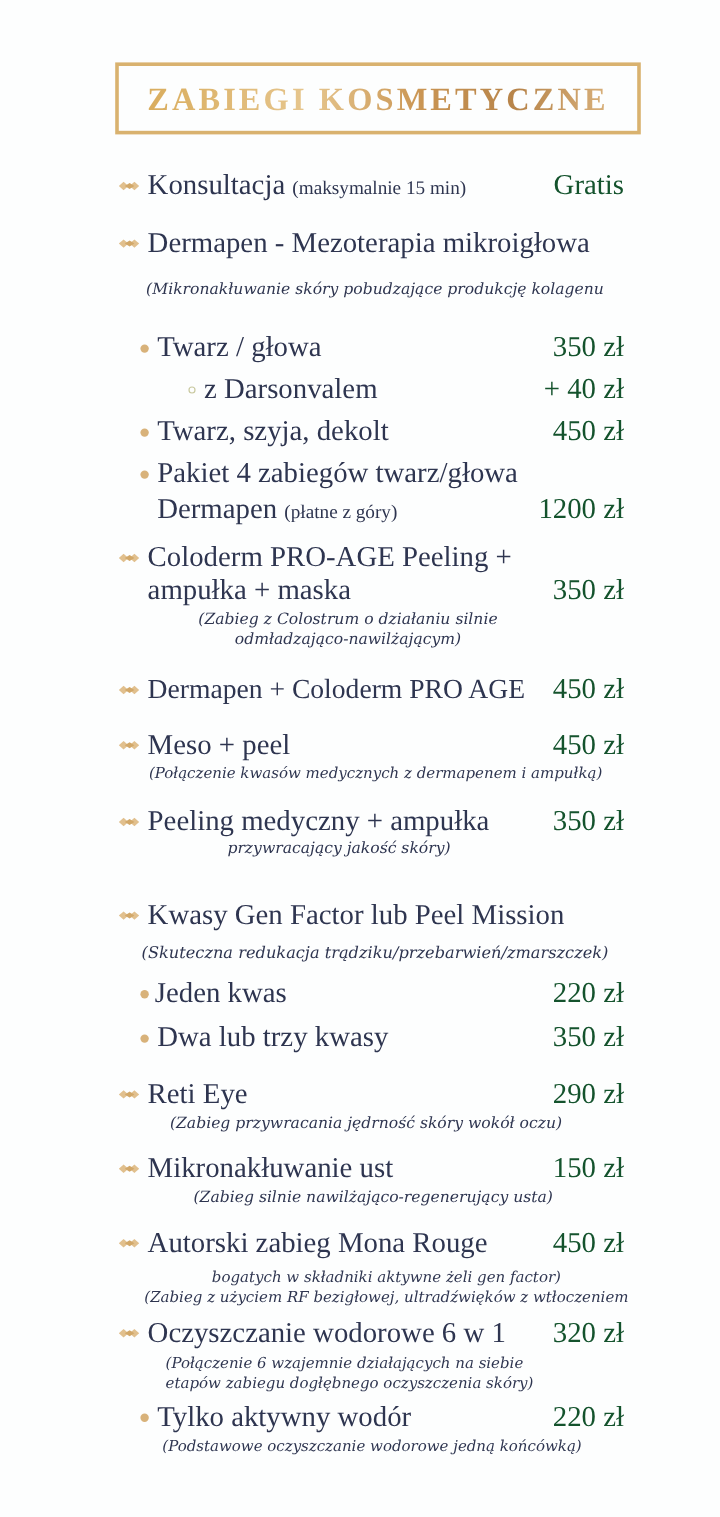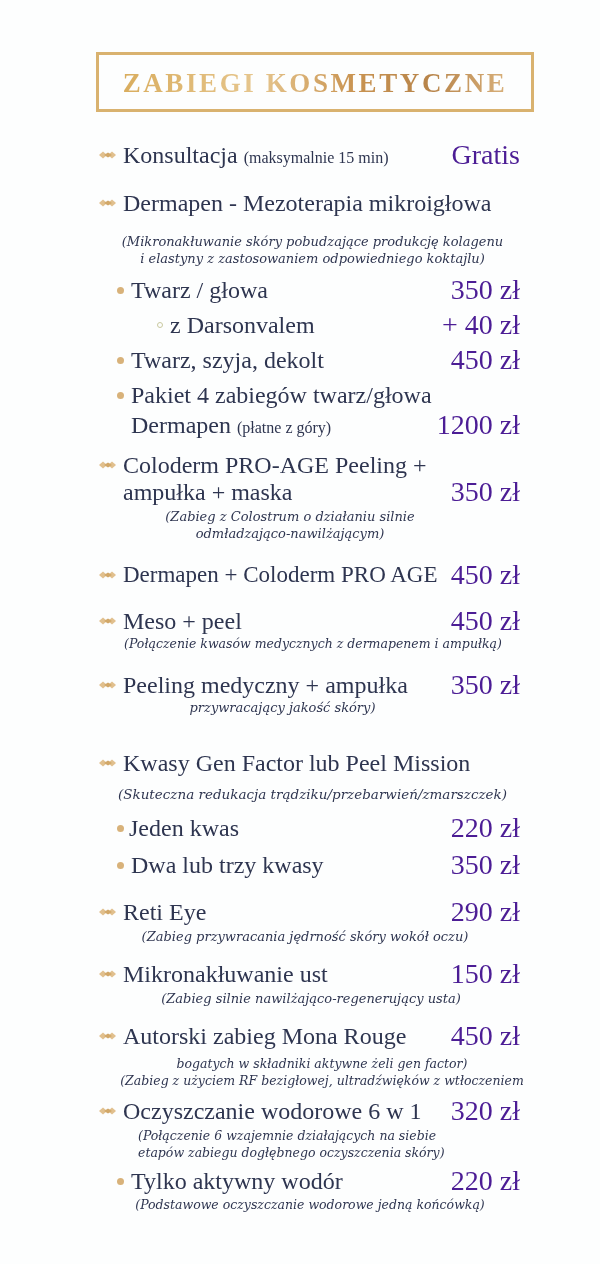--- a/index.html
+++ b/index.html
@@ -25,21 +25,21 @@
     margin-top:2px;
   }
   .row { position:absolute; left:0; width:600px; }
   .main {
     font-family:"Liberation Serif", serif;
     font-size:24px; line-height:30px; color:#2e3550;
   }
   .price {
     position:absolute; right:80px;
     font-family:"Liberation Serif", serif;
-    font-size:28px; line-height:30px; color:#4c1d95; text-align:right;
+    font-size:24px; line-height:30px; color:#14532d; text-align:right;
   }
   .small { font-size:16px; }
   .desc {
     position:absolute; left:100px; width:425px; text-align:center;
     font-family:"DejaVu Serif", serif; font-style:italic;
     font-size:13px; line-height:17px; color:#2e3550;
   }
   .diamond {
     position:absolute; width:18px; height:8px;
   }
@@ -78,21 +78,20 @@
 </div>
 
 <div class="row" style="top:188px">
   <svg class="diamond" style="left:99px;top:11px">
       <use href="#dbl-diamond"></use>
     </svg>
   <span class="main" style="position:absolute;left:123px">Dermapen - Mezoterapia mikroigłowa</span>
 </div>
 <div class="desc" style="top:233px">
   <div>(Mikronakłuwanie skóry pobudzające produkcję kolagenu</div>
-  <div>i elastyny z zastosowaniem odpowiedniego koktajlu)</div>
 </div>
 
 <div class="row" style="top:275px">
   <span class="dot" style="left:117px;top:12px"></span>
   <span class="main" style="position:absolute;left:131px">Twarz / głowa</span>
   <span class="price">350 zł</span>
 </div>
 <div class="row" style="top:310px">
   <span class="dot small-dot" style="left:157px;top:12px"></span>
   <span class="main" style="position:absolute;left:170px">z Darsonvalem</span>

